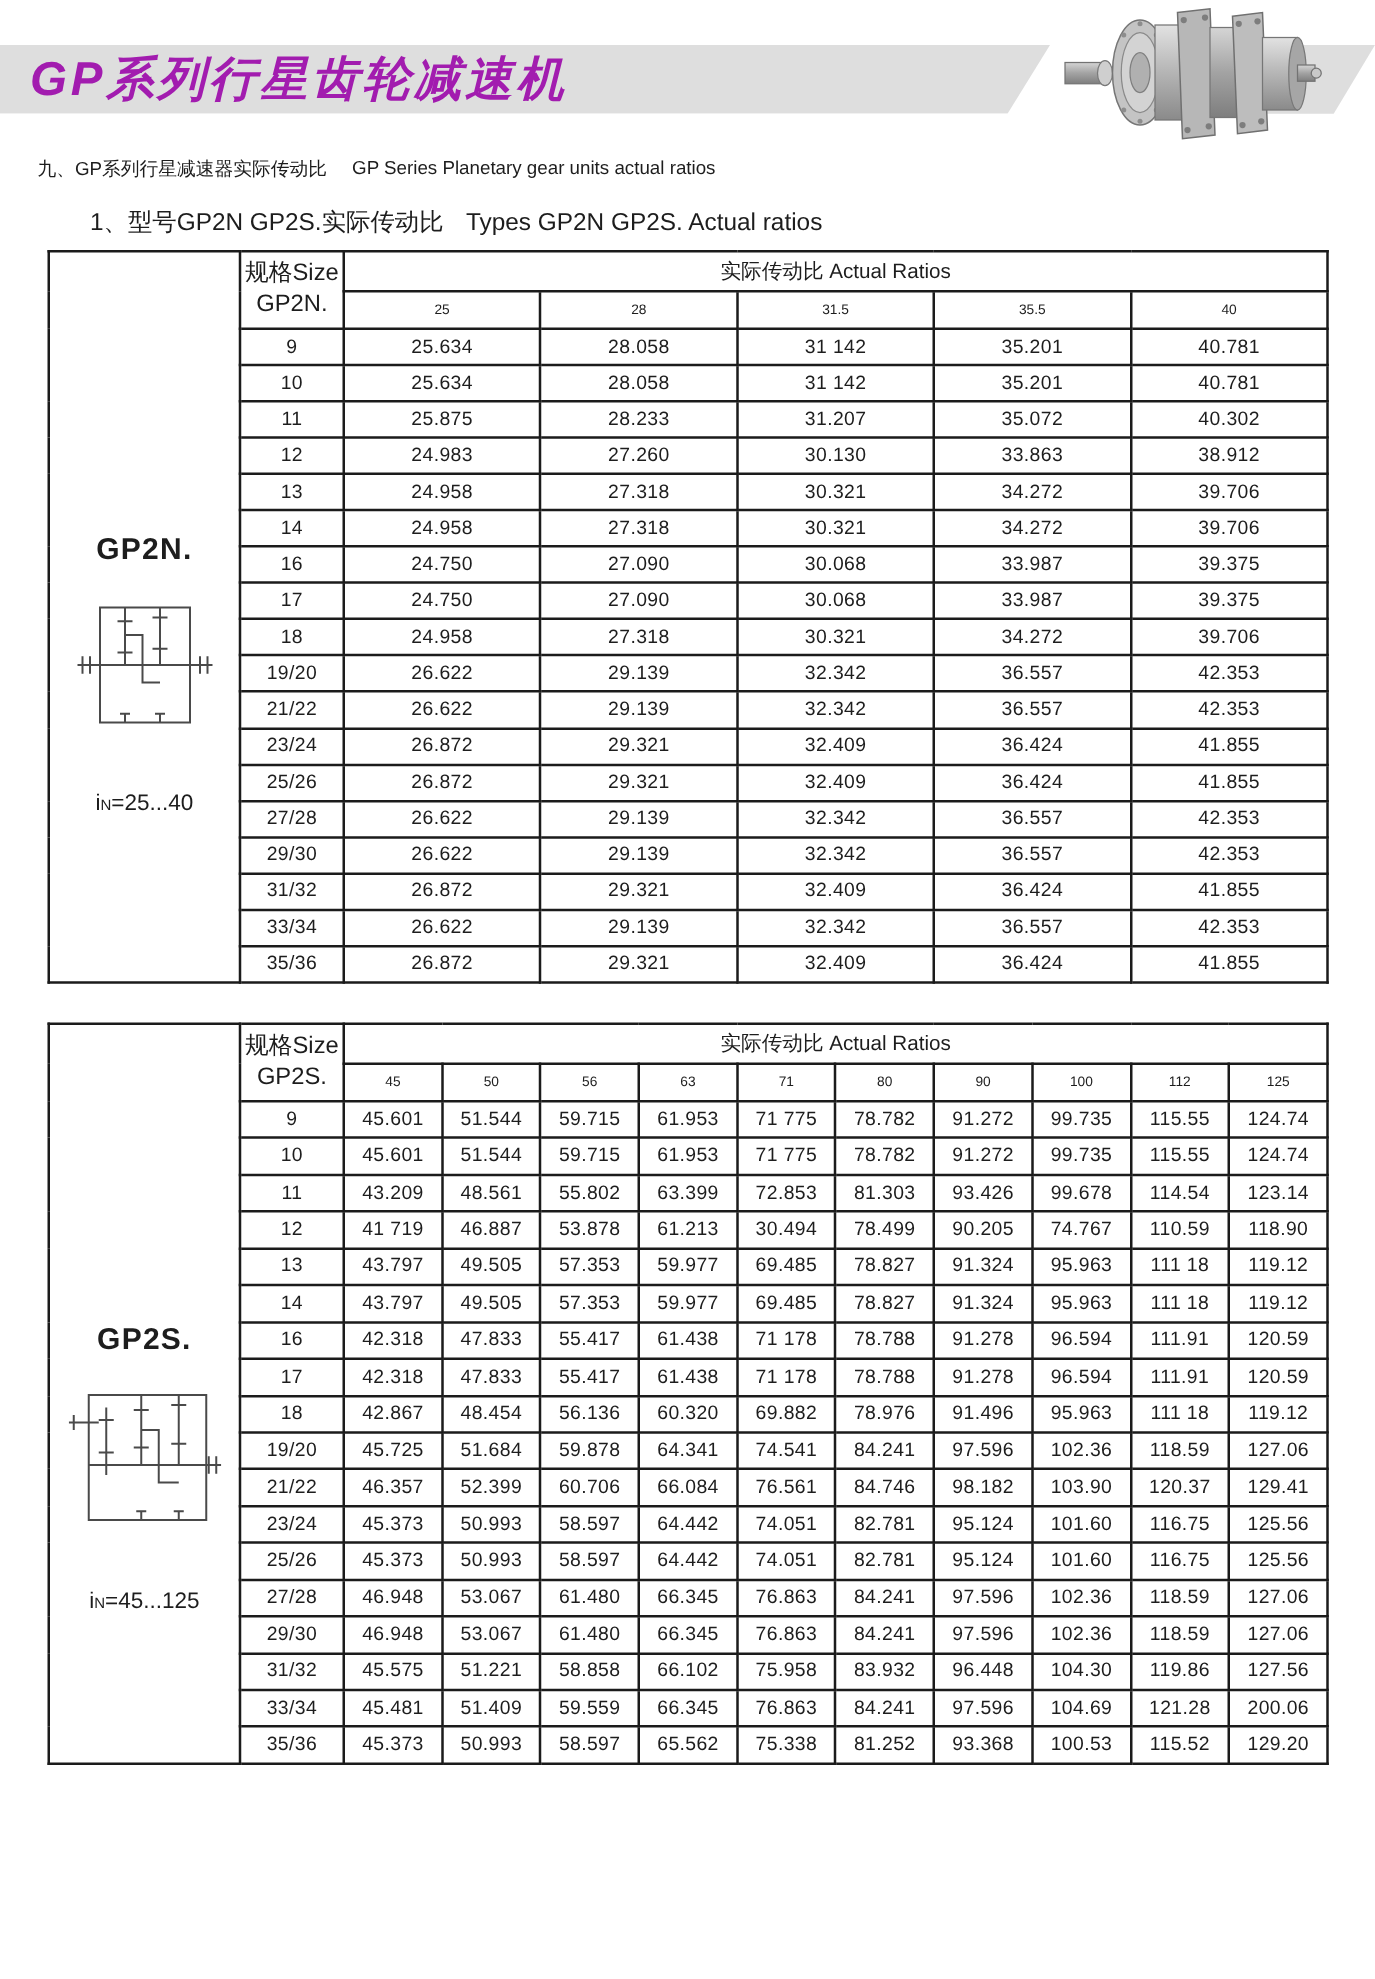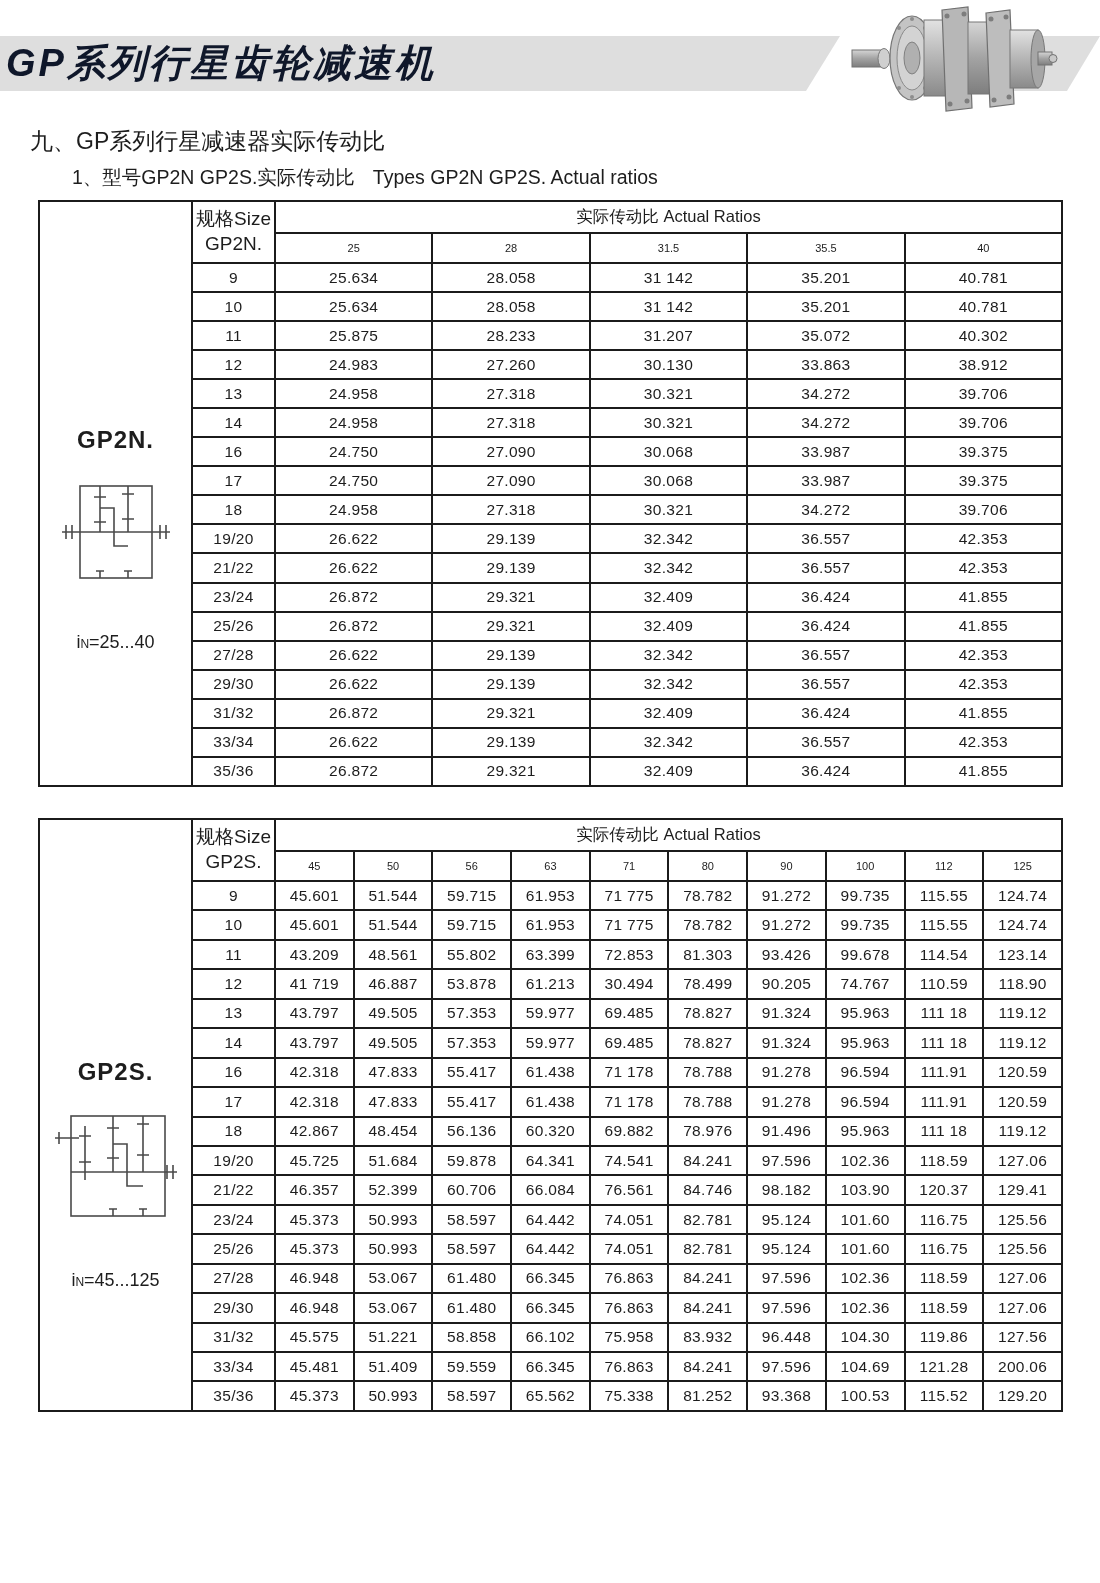--- a/index.html
+++ b/index.html
@@ -10,31 +10,31 @@
 
   
   .banner {
     position:absolute; left:0; top:36px; width:840px; height:55px;
     background:#dedede;
     clip-path:polygon(0 0, 100% 0, calc(100% - 34px) 100%, 0 100%);
     display:flex; align-items:center;
   }
   .banner-title {
     font-size:38px; font-weight:bold; font-style:italic;
-    letter-spacing:3px; padding-left:6px; color:#0f172a; white-space:nowrap;
+    letter-spacing:3px; padding-left:24px; color:#a21caf; white-space:nowrap;
   }
   .deco-parallelogram {
     position:absolute; left:1042px; top:36px; width:58px; height:55px;
     background:#dedede; transform:skewX(-31deg); transform-origin:0 0;
   }
   .gear-photo { position:absolute; left:850px; top:4px; }
 
   
   .sec-title {
-    position:absolute; left:30px; top:126px; font-size:23px;
+    position:absolute; left:30px; top:126px; font-size:15px;
     display:flex; gap:20px; align-items:flex-start; white-space:nowrap;
   }
   .sub-title {
     position:absolute; left:72px; top:164px; font-size:19.5px;
     display:flex; gap:18px; align-items:baseline; white-space:nowrap;justify-content:center;
   }
 
   
   table.ratio-table {
     position:absolute; left:38px; width:1025px;
@@ -115,20 +115,21 @@
 
     <rect x="160" y="26" width="28" height="58" fill="url(#metalV)" stroke="#767676"></rect>
     <ellipse cx="188" cy="55" rx="7" ry="29" fill="#a6a6a6" stroke="#787878"></ellipse>
 
     <rect x="188" y="48" width="14" height="13" fill="url(#metalV2)" stroke="#737373"></rect>
     <circle cx="203" cy="54.5" r="4" fill="#c9c9c9" stroke="#737373"></circle>
   </svg>
 
   <div class="sec-title">
     <span>九、GP系列行星减速器实际传动比</span>
+    <span>GP Series Planetary gear units actual ratios</span>
   </div>
   <div class="sub-title">
     <span>1、型号GP2N GP2S.实际传动比</span>
     <span>Types GP2N GP2S. Actual ratios</span>
   </div>
 
   <table class="ratio-table t1">
     <colgroup>
       <col style="width:153px">
         <col style="width:83px">

